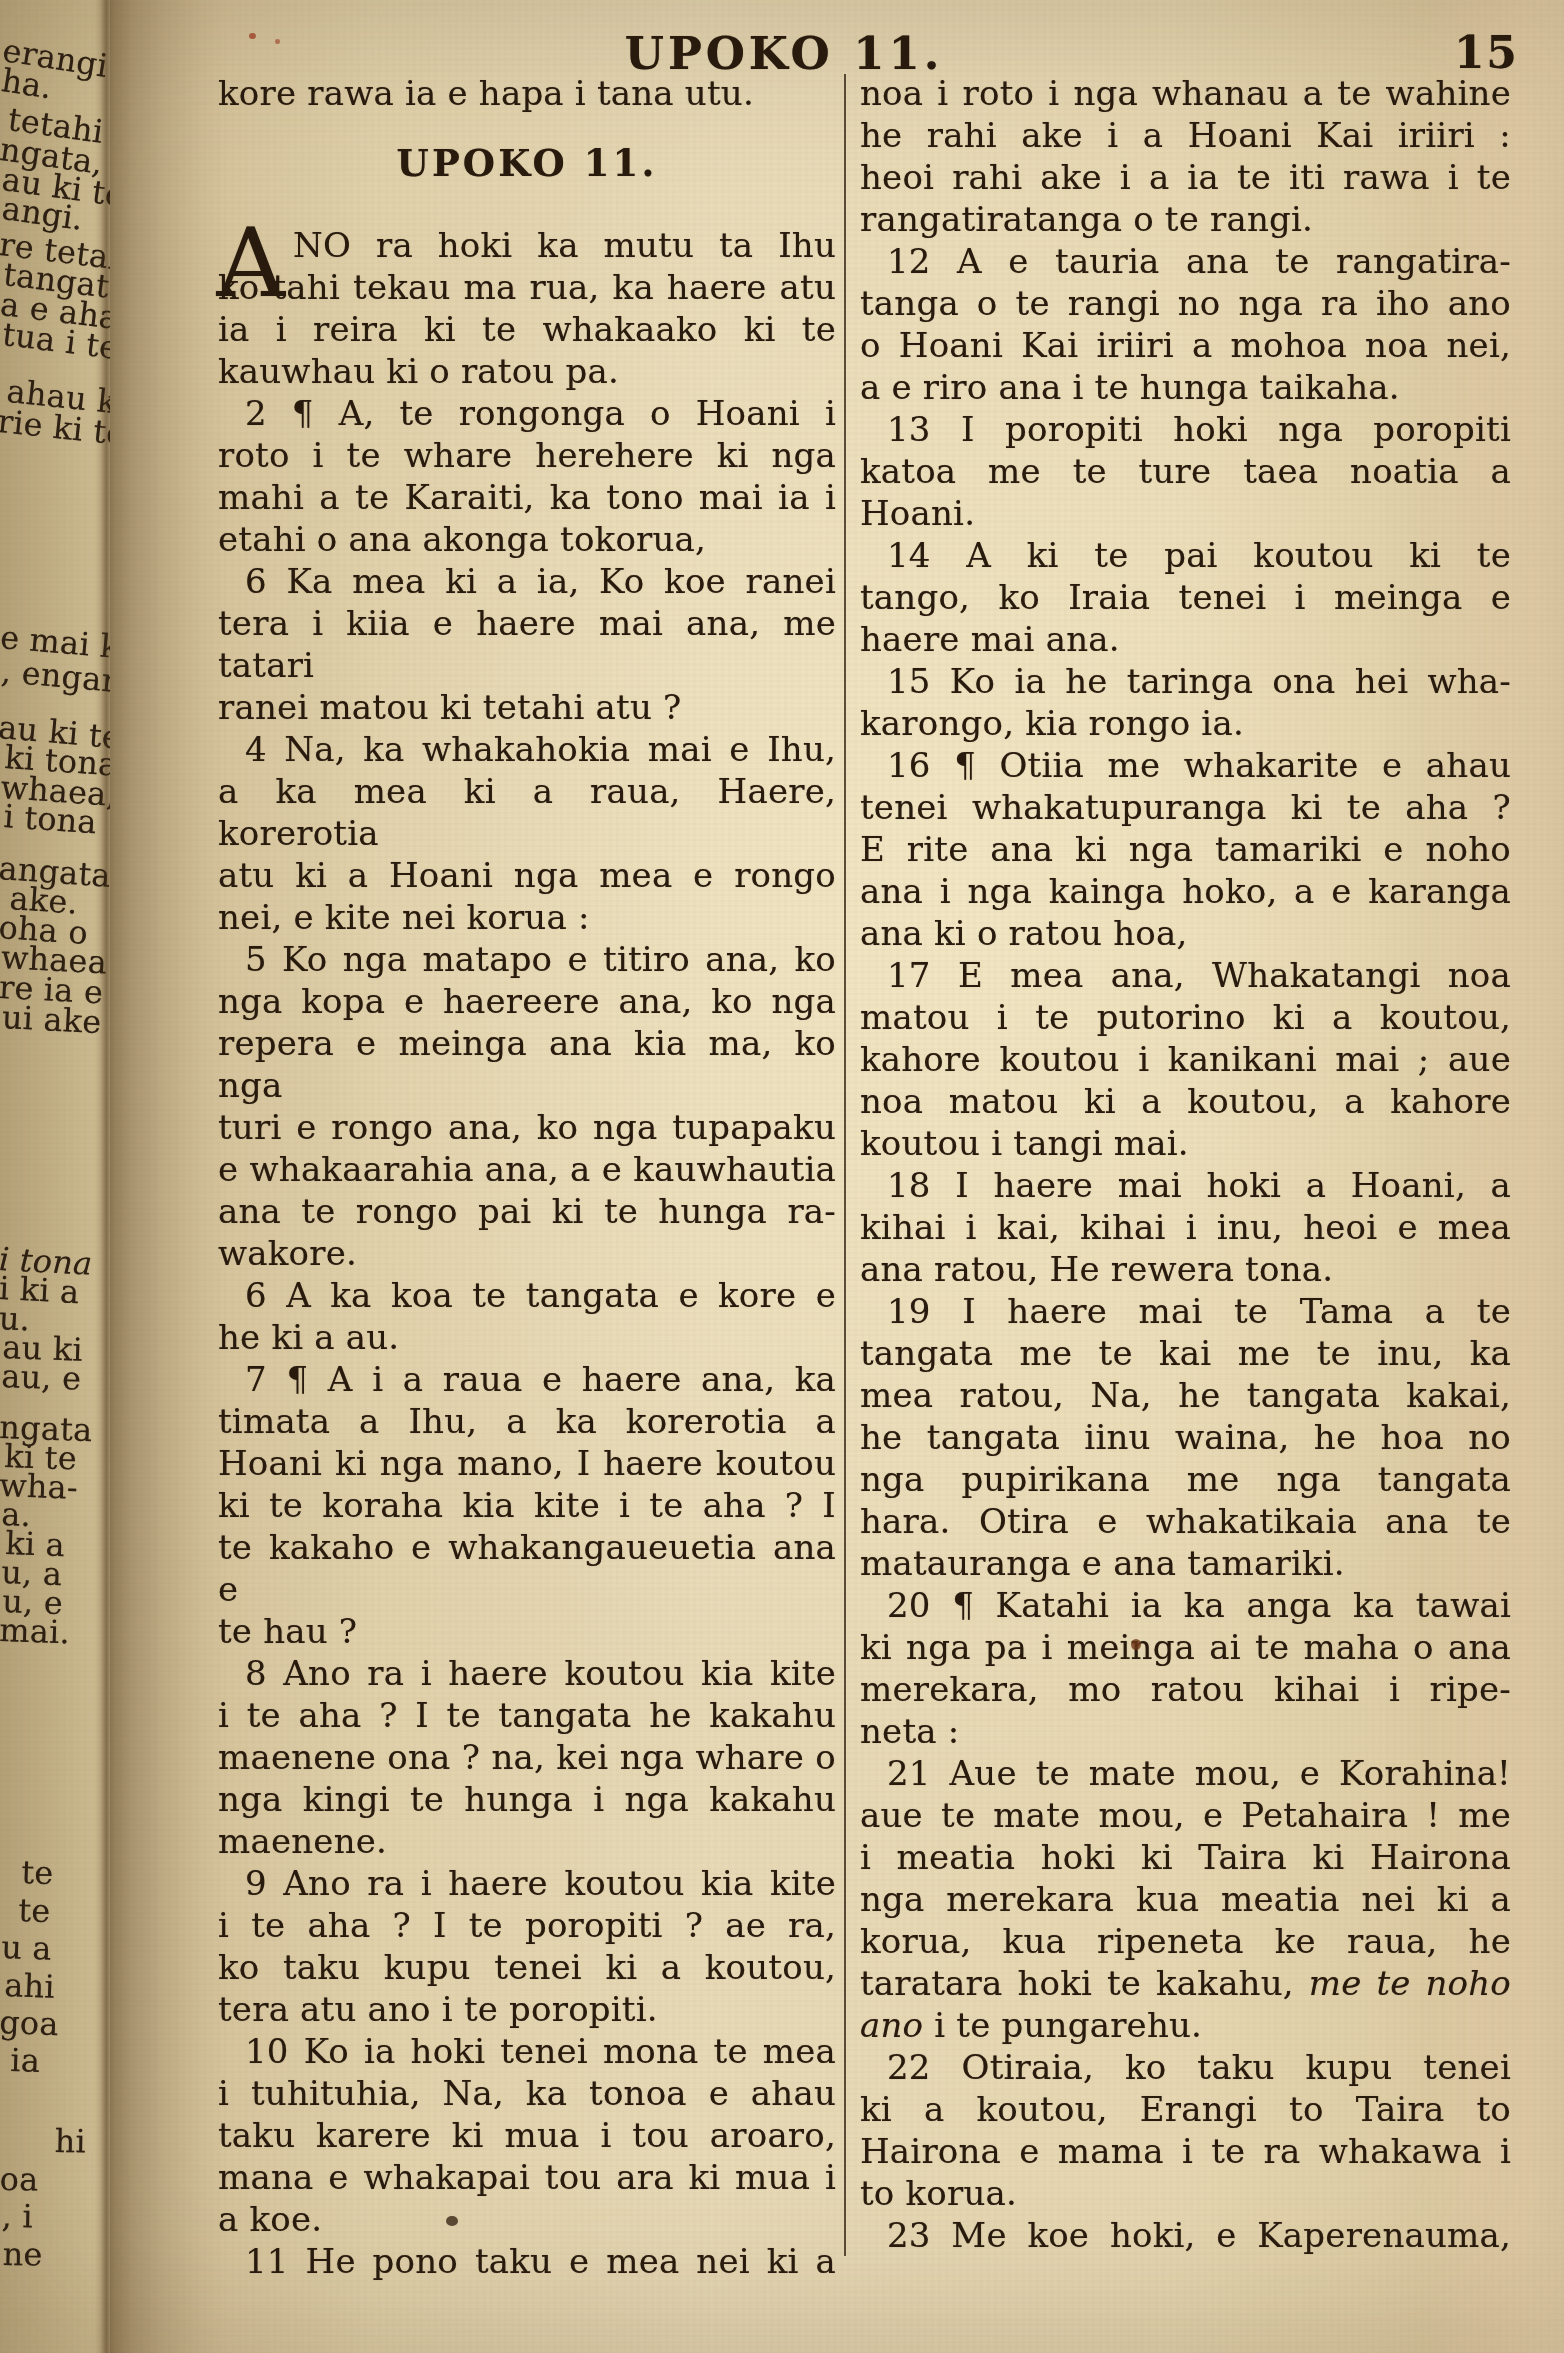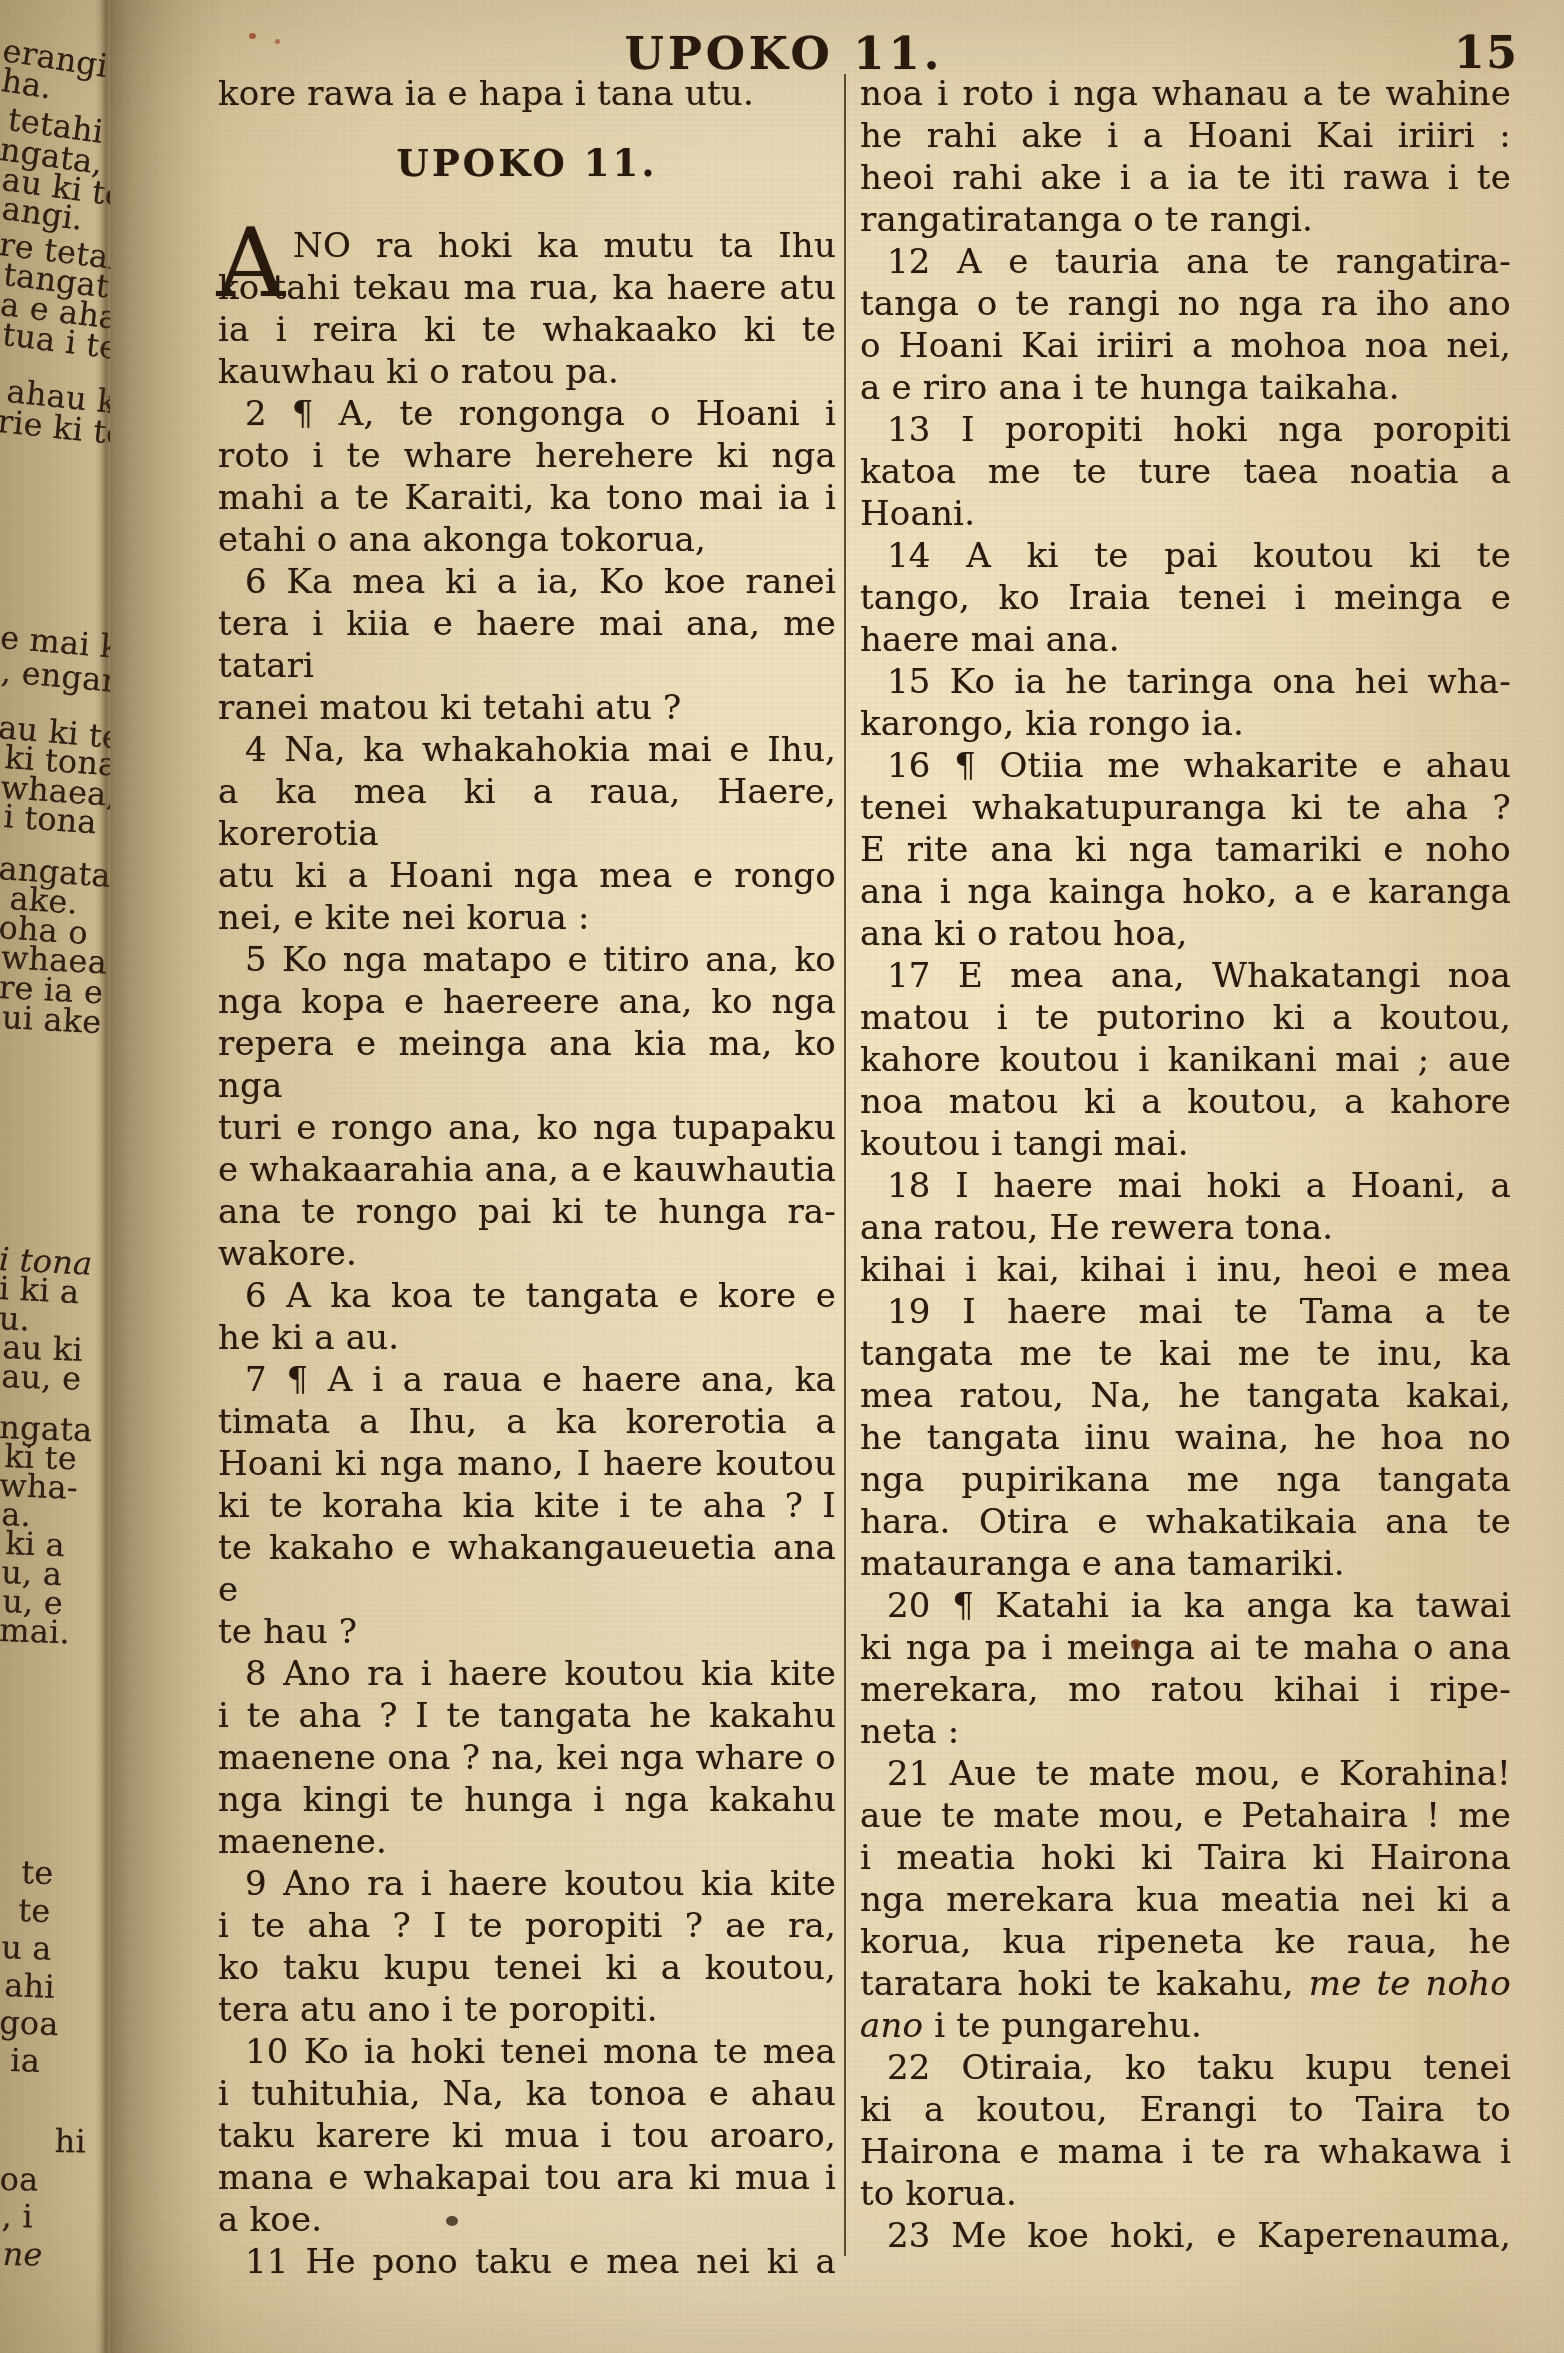--- a/index.html
+++ b/index.html
@@ -133,21 +133,21 @@
     <div class="frag" style="top: 1611px; left: 0px; transform: rotate(2deg);">mai.</div>
     <div class="frag" style="top: 1853px; left: 22px; transform: rotate(2deg);">te</div>
     <div class="frag" style="top: 1891px; left: 19px; transform: rotate(2deg);">te</div>
     <div class="frag" style="top: 1928px; left: 1.6px; transform: rotate(2deg);">u a</div>
     <div class="frag" style="top: 1966px; left: 4.7px; transform: rotate(2deg);">ahi</div>
     <div class="frag" style="top: 2003px; left: 0px; transform: rotate(2deg);">goa</div>
     <div class="frag" style="top: 2041px; left: 11px; transform: rotate(2deg);">ia</div>
     <div class="frag" style="top: 2122px; left: 14px; transform: rotate(1deg); margin-left: 41px;">hi</div>
     <div class="frag" style="top: 2160px; left: 0px; transform: rotate(1deg); text-align: right;">oa</div>
     <div class="frag" style="top: 2197px; left: 1.6px; transform: rotate(1deg);">, i</div>
-    <div class="frag" style="top: 2235px; left: 3.1px; transform: rotate(1deg); font-style: italic;">ne</div>
+    <div class="frag" style="top: 2235px; left: 3.1px; transform: rotate(1deg);">ne</div>
   </div>
 <div class="crease"></div>
 <div class="gutter-shade"></div>
 
 <div class="header-title ink">UPOKO 11.</div>
 <div class="page-number ink">15</div>
 
 <div class="divider"></div>
 
 <div class="col col-left ink">
@@ -226,22 +226,22 @@
     <div class="tline">tenei whakatupuranga ki te aha ?</div>
     <div class="tline">E rite ana ki nga tamariki e noho</div>
     <div class="tline">ana i nga kainga hoko, a e karanga</div>
     <div class="tline end">ana ki o ratou hoa,</div>
     <div class="tline ind">17 E mea ana, Whakatangi noa</div>
     <div class="tline">matou i te putorino ki a koutou,</div>
     <div class="tline">kahore koutou i kanikani mai ; aue</div>
     <div class="tline">noa matou ki a koutou, a kahore</div>
     <div class="tline end">koutou i tangi mai.</div>
     <div class="tline ind">18 I haere mai hoki a Hoani, a</div>
+    <div class="tline">kihai i kai, kihai i inu, heoi e mea</div>
     <div class="tline end">ana ratou, He rewera tona.</div>
-    <div class="tline">kihai i kai, kihai i inu, heoi e mea</div>
     <div class="tline ind">19 I haere mai te Tama a te</div>
     <div class="tline">tangata me te kai me te inu, ka</div>
     <div class="tline">mea ratou, Na, he tangata kakai,</div>
     <div class="tline">he tangata iinu waina, he hoa no</div>
     <div class="tline">nga pupirikana me nga tangata</div>
     <div class="tline">hara.  Otira e whakatikaia ana te</div>
     <div class="tline end">matauranga e ana tamariki.</div>
     <div class="tline ind">20 ¶ Katahi ia ka anga ka tawai</div>
     <div class="tline">ki nga pa i meinga ai te maha o ana</div>
     <div class="tline">merekara, mo ratou kihai i ripe-</div>

